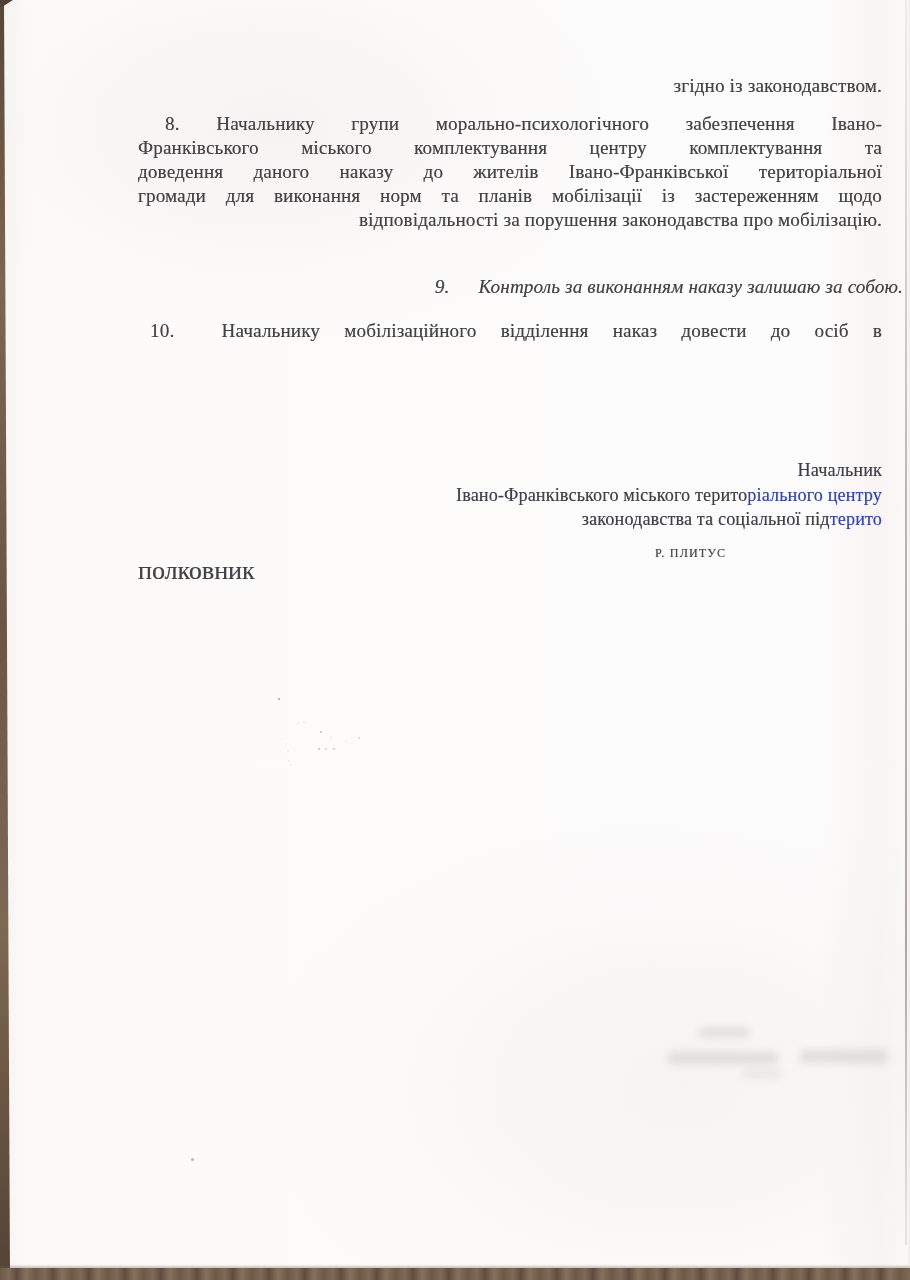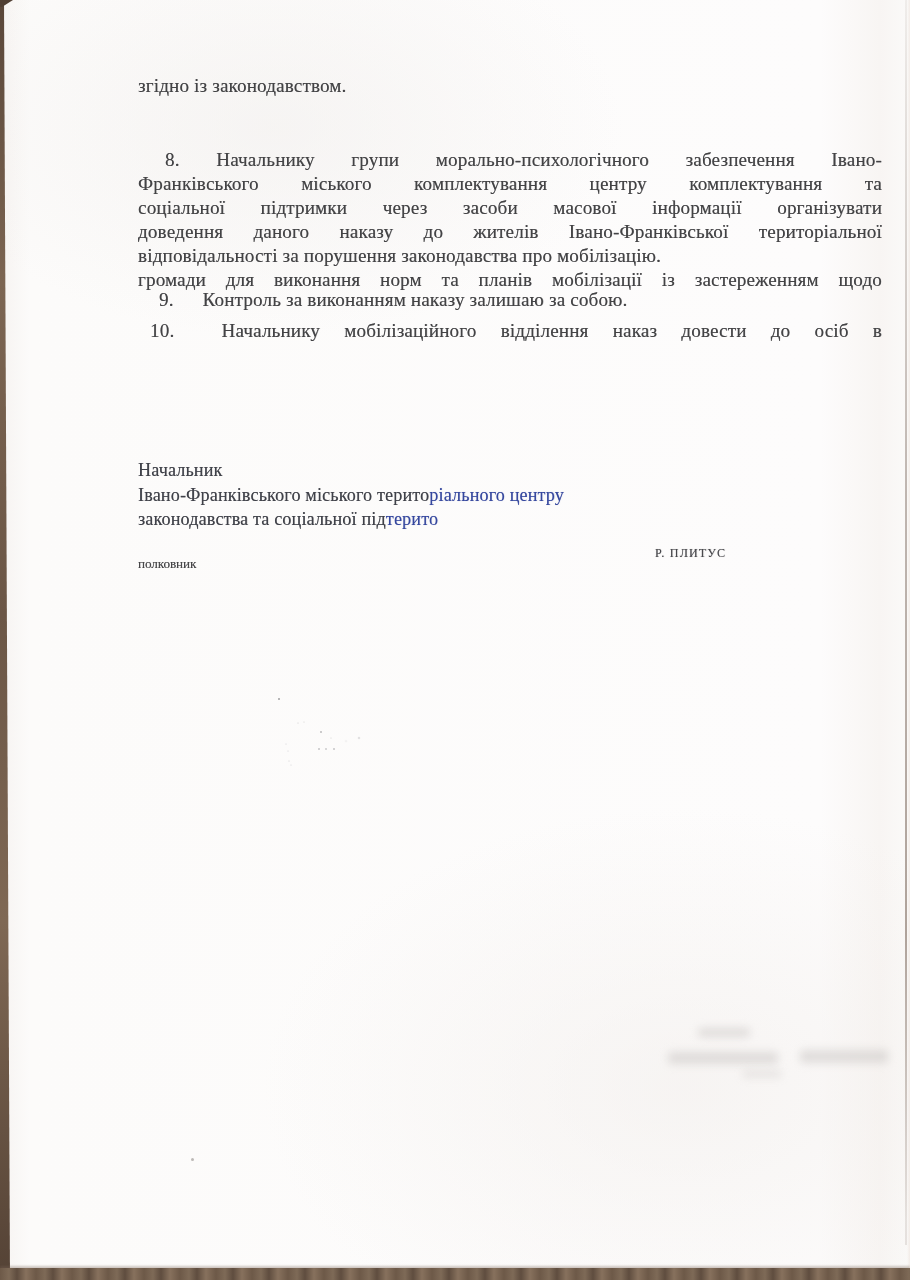--- a/index.html
+++ b/index.html
@@ -44,37 +44,38 @@
     background: linear-gradient(90deg, rgba(235,225,219,0.0), rgba(240,232,227,0.8));
   }
 
   
   .page { position: absolute; left: 138px; top: 0; width: 744px; color: #434345; }
   .line {
     font-size: 19px; line-height: 24px;
     letter-spacing: 0.2px;
     text-shadow: 0.3px 0.3px 0.6px rgba(70,70,72,0.55);
     white-space: nowrap;
+    text-align: right;
   }
   .j { text-align: justify; text-align-last: justify; white-space: normal; }
   .block { position: absolute; left: 0; width: 744px; }
   .intro   { top: 74px; }
-  .p8      { top: 112px; margin-top: 36px; }
+  .p8      { top: 112px; }
   .p8 .ind { text-indent: 27px; }
-  .p9      { top: 288px; padding-left: 21px; }
+  .p9      { top: 275px; padding-left: 21px; font-style: italic; }
   .p9 .pnum  { margin-right: 24px; }
   .p10     { top: 317px; }
   .p10 .l1 { padding-left: 12px; }
   .p10 .pnum { margin-right: 23px; }
   .p10 .line { line-height: 27px; }
 
   .sig     { top: 458px; color: #3f4149; }
   .sig .line { font-size: 18px; line-height: 24.5px; }
   .blue    { color: #35479e; text-shadow: 0.3px 0.3px 0.7px rgba(53,71,158,0.5); }
-  .rank    { position: absolute; left: 0; top: 556px; font-size: 13px;
+  .rank    { position: absolute; left: 0; top: 556px; font-size: 26px;
              text-shadow: 0.3px 0.3px 0.6px rgba(70,70,72,0.55); }
   .name    { position: absolute; left: 517px; top: 546px; font-size: 12px;
              letter-spacing: 1.2px; color: #46464a;
              text-shadow: 0.3px 0.3px 0.7px rgba(70,70,72,0.5); }
 
   
   .smudge {
     position: absolute; left: 278px; top: 698px; width: 2px; height: 2px;
     background: rgba(85,85,90,0.55); border-radius: 50%;
     box-shadow:
@@ -113,24 +114,23 @@
   <div class="paper-right-shade"></div>
   <div class="paper-right-edge"></div>
 
   <div class="page">
 
     <div class="block intro line">згідно із законодавством.</div>
 
     <div class="block p8">
       <div class="line j ind">8. Начальнику групи морально-психологічного забезпечення Івано-</div>
       <div class="line j">Франківського міського комплектування центру комплектування та</div>
-      <div class="line j">соціальної підтримки через засоби масової інформації організувати</div>
       <div class="line j">доведення даного наказу до жителів Івано-Франківської територіальної</div>
+      <div class="line j">громади для виконання норм та планів мобілізації із застереженням щодо</div>
       <div class="line">відповідальності за порушення законодавства про мобілізацію.</div>
-      <div class="line j">громади для виконання норм та планів мобілізації із застереженням щодо</div>
     </div>
 
     <div class="block p9 line">
       <span class="pnum">9.</span>
       <span>Контроль за виконанням наказу залишаю за собою.</span>
     </div>
 
     <div class="block p10">
       <div class="line j l1">
         <span class="pnum">10.</span>

